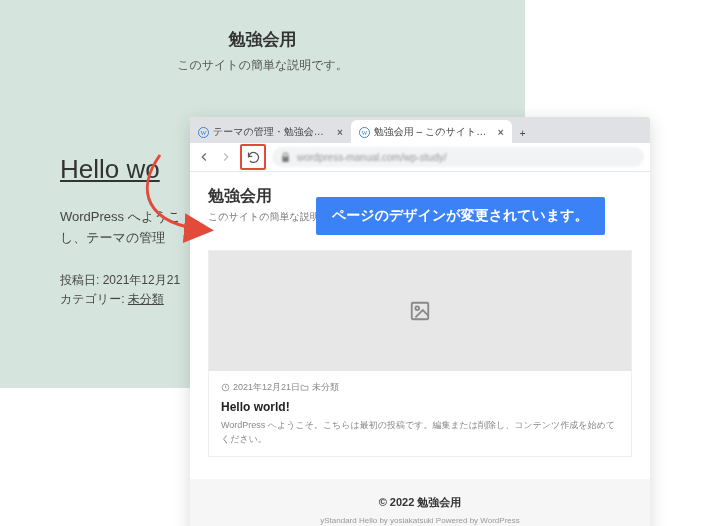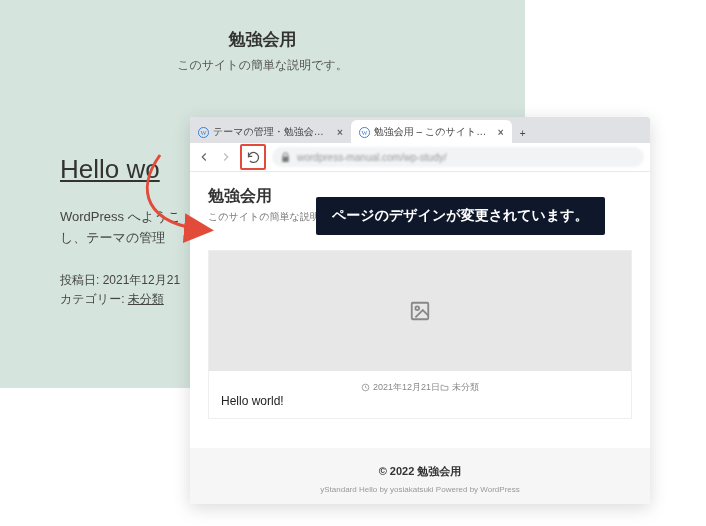--- a/index.html
+++ b/index.html
@@ -28,30 +28,30 @@
 .reload-wrap{border:2px solid #e24b39;padding:0;width:22px;height:22px;display:flex;align-items:center;justify-content:center;border-radius:2px}
 .addr{flex:1;background:#f1f3f4;border-radius:14px;height:20px;display:flex;align-items:center;padding:0 8px;gap:6px;color:#999;filter:blur(1.2px)}
 .addr svg{flex:0 0 auto}
 .content{padding:14px 18px 12px;background:#fff;min-height:240px}
 .c-title{font-size:16px;font-weight:600;color:#333}
 .c-desc{font-size:10px;color:#777;margin-top:3px}
 .card{margin-top:26px;border:1px solid #eee}
 .thumb{height:120px;background:#e7e7e7;display:flex;align-items:center;justify-content:center;color:#888}
 .thumb svg{display:block}
 .card-body{padding:10px 12px}
-.card-meta{display:flex;justify-content:center;font-size:9px;color:#888}
+.card-meta{display:flex;justify-content:flex-start;font-size:9px;color:#888}
 .card-meta span{display:inline-flex;align-items:center;gap:3px}
-.card-h{font-size:12px;font-weight:400;color:#222}
+.card-h{font-size:12px;font-weight:700;margin-top:6px;color:#222}
 .card-txt{font-size:9px;color:#888;margin-top:5px;line-height:1.5}
 .footer{background:#f6f6f6;margin-top:10px;padding:16px 0 10px;text-align:center}
 .copy{font-size:11px;font-weight:700;color:#333}
 .credit{font-size:8px;color:#999;margin-top:6px}
 
 .arrow{position:absolute;top:150px;left:130px;pointer-events:none}
-.callout{position:absolute;top:197px;left:316px;background:#0f172a;color:#fff;font-size:14px;font-weight:600;padding:10px 16px;border-radius:2px;white-space:nowrap}
+.callout{position:absolute;top:197px;left:316px;background:#3b82f6;color:#fff;font-size:14px;font-weight:600;padding:10px 16px;border-radius:2px;white-space:nowrap}
 </style>
 </head>
 <body>
 
 <div class="bg-panel">
   <div class="bg-header">
     <div class="bg-title">勉強会用</div>
     <div class="bg-desc">このサイトの簡単な説明です。</div>
   </div>
   <div class="bg-body">
@@ -141,20 +141,21 @@
             <span>2021年12月21日</span>
           </span>
           <span>
             <svg width="9" height="9" viewBox="0 0 24 24" fill="none" stroke="#888" stroke-width="2">
                 <path d="M3 6h6l2 3h10v10H3z"></path>
               </svg>
             <span>未分類</span>
           </span>
         </div>
         <div class="card-h">Hello world!</div>
+        <div class="card-txt">WordPress へようこそ。こちらは最初の投稿です。編集または削除し、コンテンツ作成を始めてください。</div>
       </div>
     </div>
   </div>
 
   <div class="footer">
     <div class="copy">© 2022 勉強会用</div>
     <div class="credit">yStandard Hello by yosiakatsuki Powered by WordPress</div>
   </div>
 </div>
 

